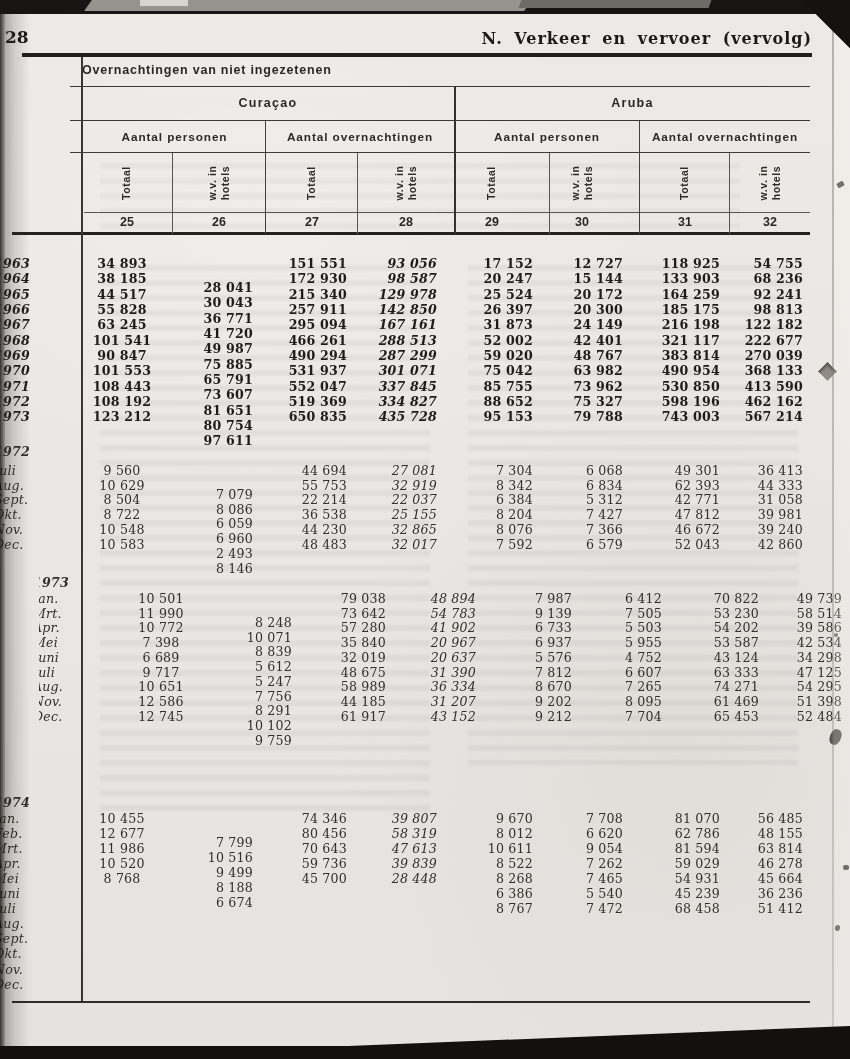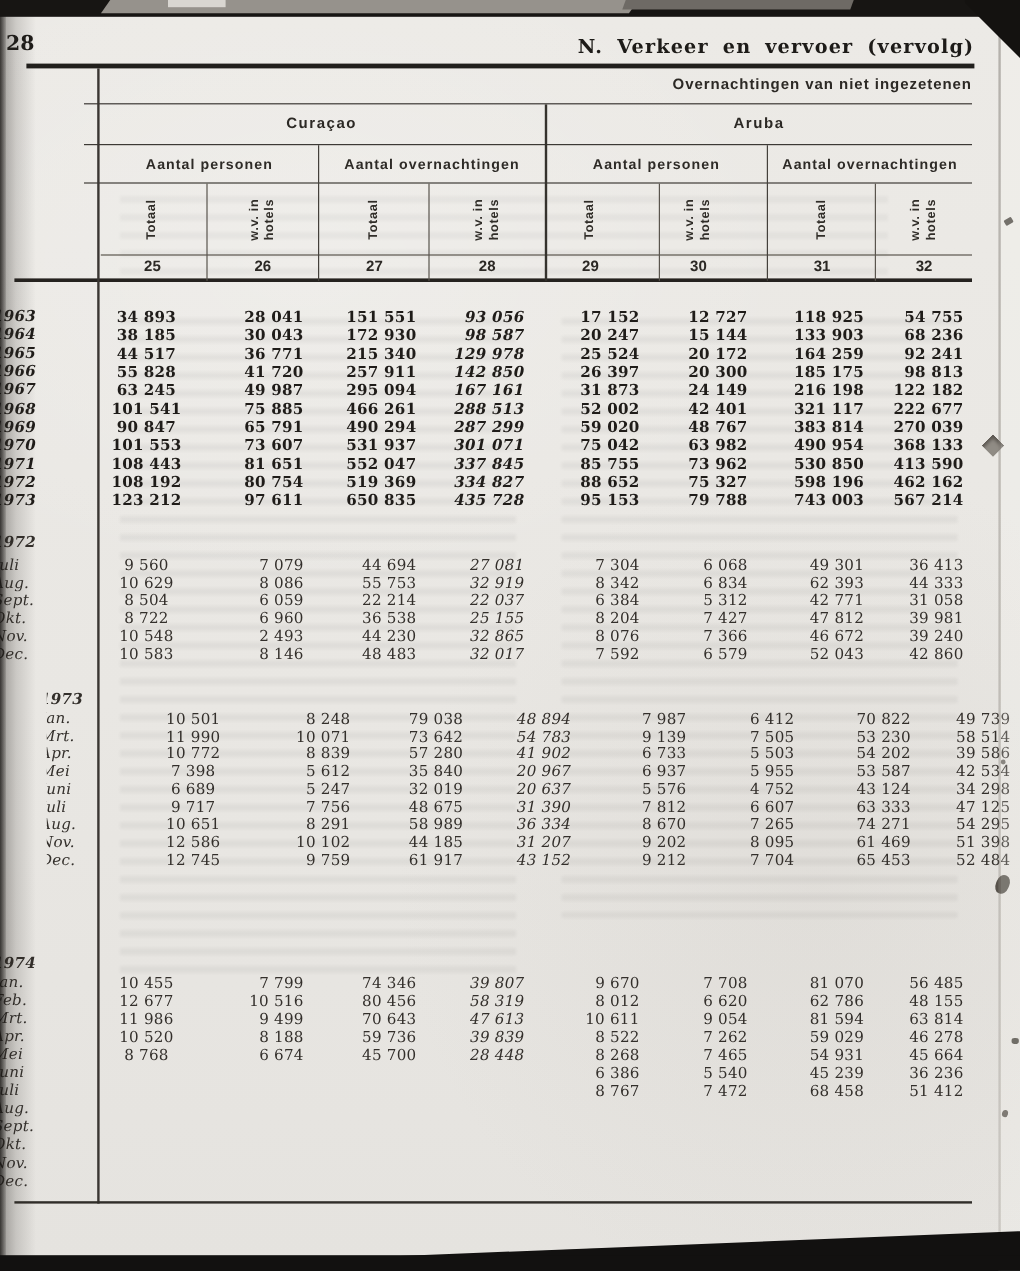--- a/index.html
+++ b/index.html
@@ -68,21 +68,21 @@
   .rl-bottom{left:12px;top:988px;width:798px;height:1.7px;background:#302d29;}
   .vl{position:absolute;}
   .vl-stub{left:81px;top:44px;width:1.5px;height:946px;background:#3a3632;}
   .vl-mid{left:454px;top:74px;width:1.7px;height:147px;background:#35322d;}
   .vl-sc{left:265px;top:108px;width:1.3px;height:113px;background:#44403b;}
   .vl-sa{left:639px;top:108px;width:1.3px;height:113px;background:#44403b;}
   .vl-l1{left:172px;}.vl-l2{left:357px;}.vl-l3{left:549px;}.vl-l4{left:729px;}
   .vl-leaf{top:140px;width:1px;height:81px;background:#5a554e;}
 
   
-  .tbl-title{position:absolute;left:82px;top:50px;width:728px;text-align:right;
+  .tbl-title{position:absolute;left:82px;top:50px;width:728px;text-align:left;
     font:600 12.5px/1.2 "Liberation Sans",sans-serif;letter-spacing:.8px;color:#2c2925;}
   .grp{position:absolute;top:83px;text-align:center;font:600 12.5px/1.2 "Liberation Sans",sans-serif;
     letter-spacing:1.3px;color:#2c2925;}
   .g0{left:82px;width:372px;}  .g1{left:455px;width:355px;}
   .sub{position:absolute;top:117px;text-align:center;font:600 11.8px/1.2 "Liberation Sans",sans-serif;
     letter-spacing:.9px;color:#2e2b27;}
   .s0{left:84px;width:181px;} .s1{left:266px;width:188px;} .s2{left:455px;width:184px;} .s3{left:640px;width:170px;}
   .rot{position:absolute;top:141px;width:40px;height:58px;}
   .rot>span{position:absolute;left:50%;top:50%;transform:translate(-50%,-50%) rotate(-90deg);
     white-space:pre;text-align:center;font:600 10.5px/1.25 "Liberation Sans",sans-serif;
@@ -98,21 +98,21 @@
   .sec0{top:243px;color:#1f1c19;font-weight:600;}
   .sec0 .r{height:15.35px;line-height:15.35px;}
   .sec1{top:432px;} .sec1 .r{height:14.8px;line-height:14.8px;}
   .sec2{top:563px;padding-left:39px;} .sec2 .r{height:14.75px;line-height:14.75px;}
   .sec3{top:782px;} .sec3 .r{height:15.05px;line-height:15.05px;}
   .sec1 .head{margin-bottom:4px;} .sec2 .head{margin-bottom:1px;} .sec3 .head{margin-bottom:1px;}
   .head .st{font-weight:600;}
   .r{display:flex;}
   .st{flex:0 0 82px;width:82px;font-style:italic;overflow:hidden;text-indent:-6px;white-space:pre;}
   .c{flex:0 0 auto;text-align:right;white-space:pre;}
-  .c1{width:80px;text-align:center;}.c2{width:91px;}.c3{width:94px;}.c4{width:90px;font-style:italic;}
+  .c1{width:80px;text-align:center;}.c2{width:91px;margin-top:24px;}.c3{width:94px;}.c4{width:90px;font-style:italic;}
   .c5{width:96px;}.c6{width:90px;}.c7{width:97px;}.c8{width:83px;}
 </style>
 </head>
 <body>
 
 <div class="scan">
 
   <div class="paper">
 
     <div class="ghost gh1"></div>

